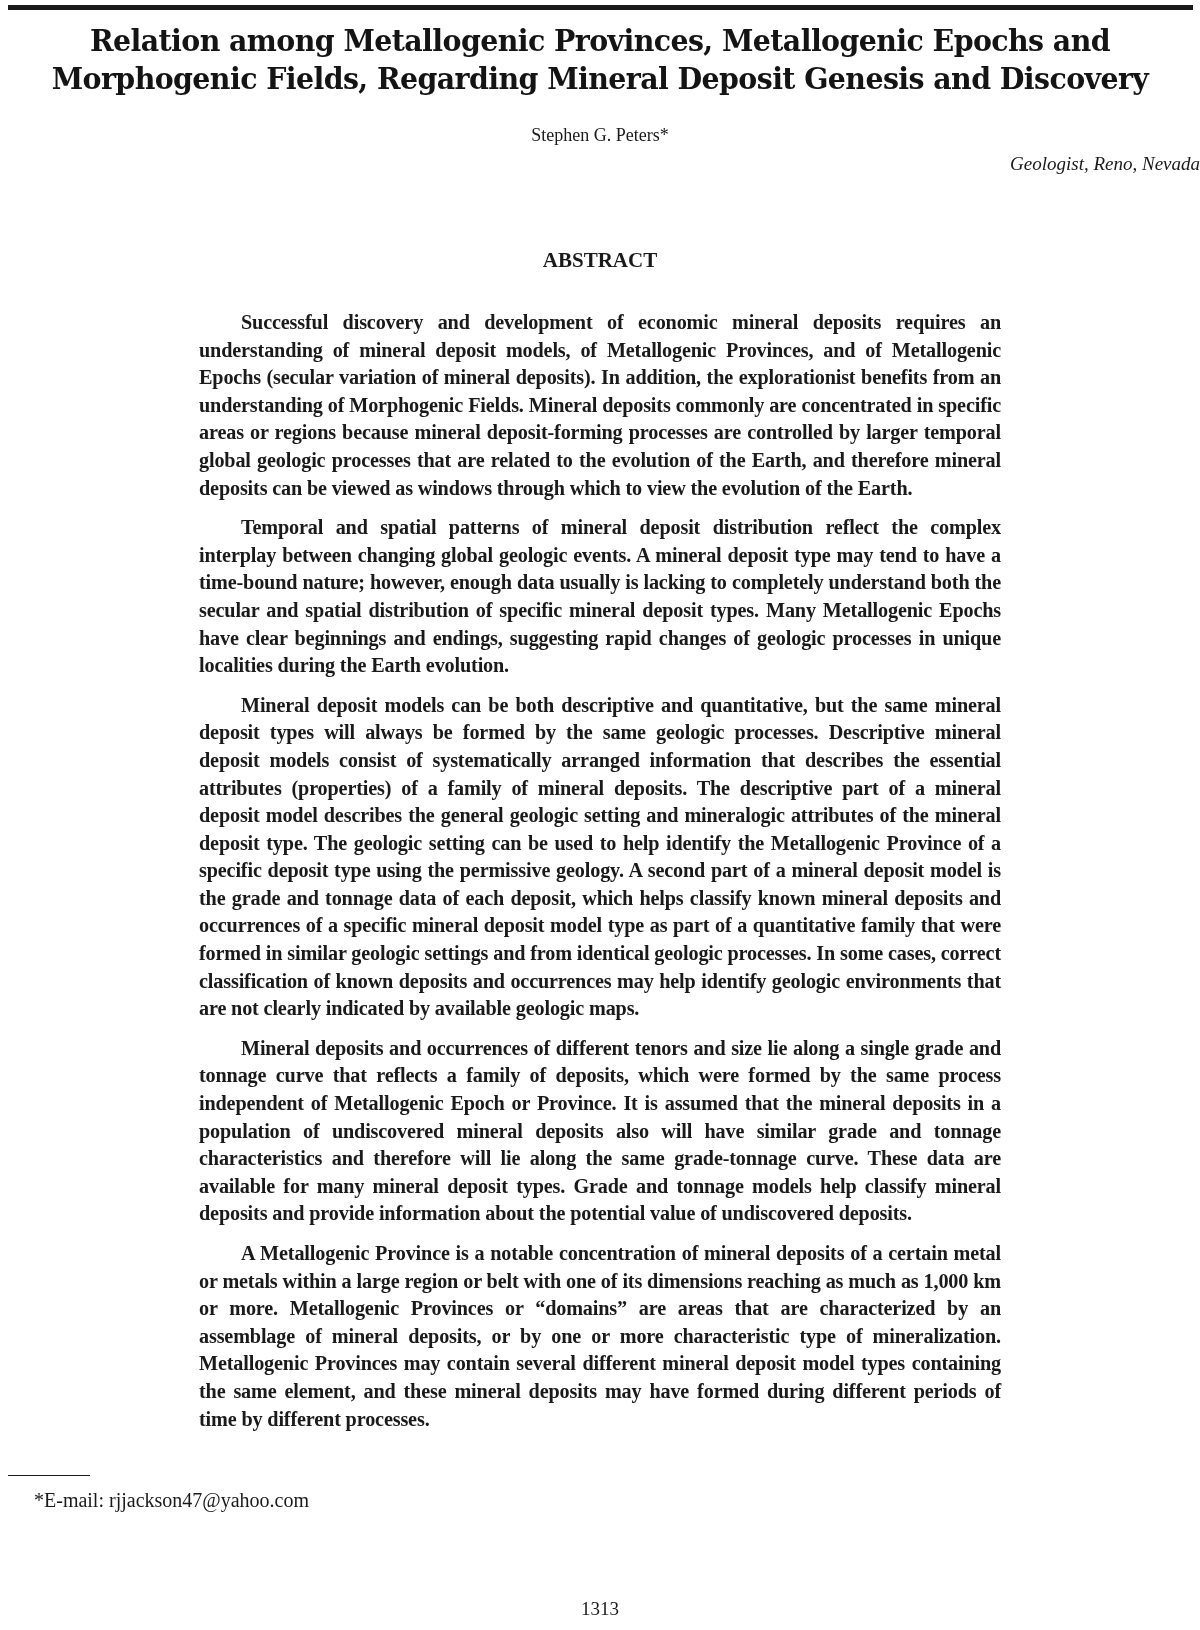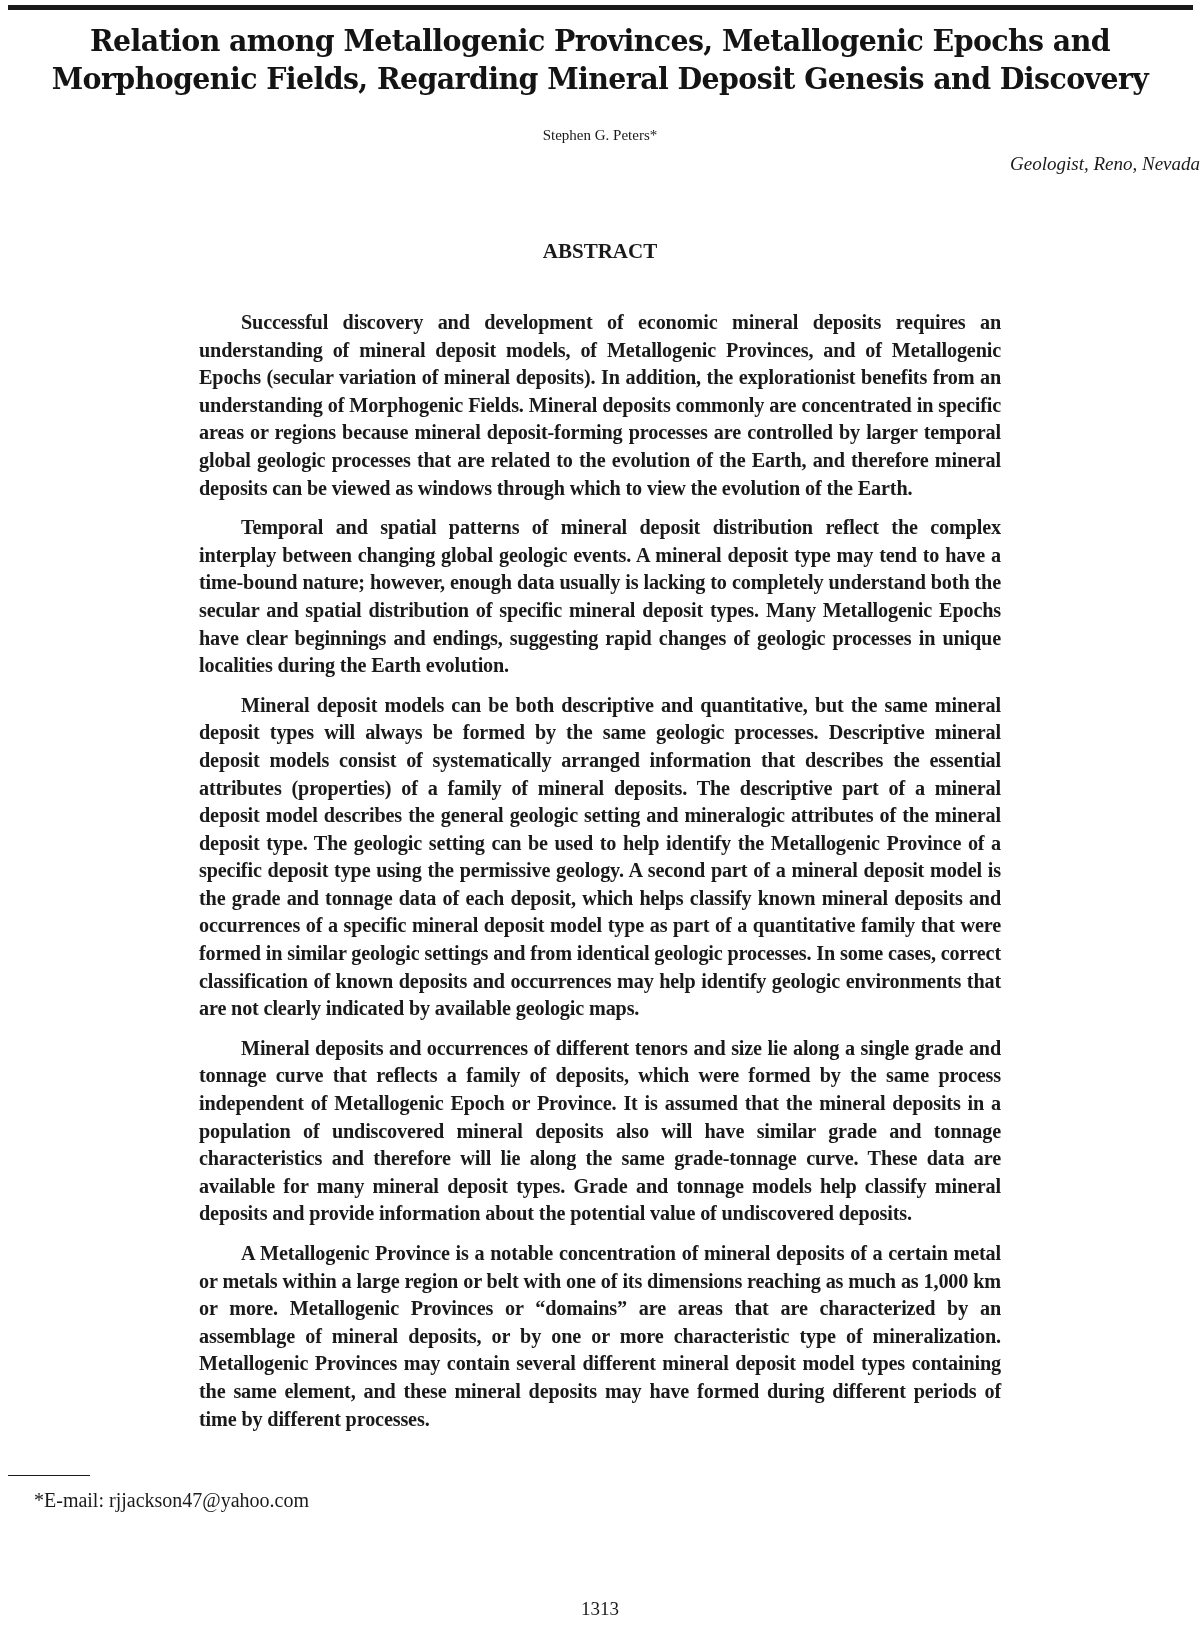--- a/index.html
+++ b/index.html
@@ -1,21 +1,21 @@
 <!DOCTYPE html>
 <html><head>
 <meta charset="utf-8">
 <style>
   html, body { margin: 0; padding: 0; background: #ffffff; }
   body { width: 1200px; height: 1630px; position: relative; overflow: hidden; color: #1a1a1a; font-family: "Liberation Serif", serif; }
   .top-rule { position: absolute; left: 8px; top: 5px; width: 1185px; height: 5px; background: #1a1a1a; }
   .title { position: absolute; left: 0; top: 22px; width: 1200px; text-align: center; font-family: "DejaVu Serif", serif; font-weight: bold; font-size: 29px; line-height: 38px; letter-spacing: -0.6px; transform: scaleX(0.98); color: #141414; }
-  .author { position: absolute; left: 0; top: 122px; width: 1200px; text-align: center; font-size: 15px; line-height: 26px; }
+  .author { position: absolute; left: 0; top: 122px; width: 1200px; text-align: center; font-size: 18px; line-height: 26px; }
   .affil { position: absolute; left: 0; top: 152px; width: 1200px; text-align: right; font-size: 19px; font-style: italic; line-height: 24px; }
-  .abs-heading { position: absolute; left: 0; top: 238px; width: 1200px; text-align: center; font-size: 21px; font-weight: bold; line-height: 26px; }
+  .abs-heading { position: absolute; left: 0; top: 247px; width: 1200px; text-align: center; font-size: 21px; font-weight: bold; line-height: 26px; }
   .abstract { position: absolute; left: 187px; top: 297px; width: 826px; font-size: 20.2px; font-weight: bold; line-height: 27.6px; text-align: justify; letter-spacing: -0.15px; }
   .abstract p { margin: 12px; text-indent: 42px; }
   .fn-rule { position: absolute; left: 8px; top: 1475px; width: 82px; height: 1px; background: #1a1a1a; }
   .footnote { position: absolute; left: 34px; top: 1490px; font-size: 20px; line-height: 20px; }
   .page-num { position: absolute; left: 0; top: 1598px; width: 1200px; text-align: center; font-size: 19px; line-height: 22px; }
 </style>
 </head>
 <body>
 
 <div class="top-rule"></div>

